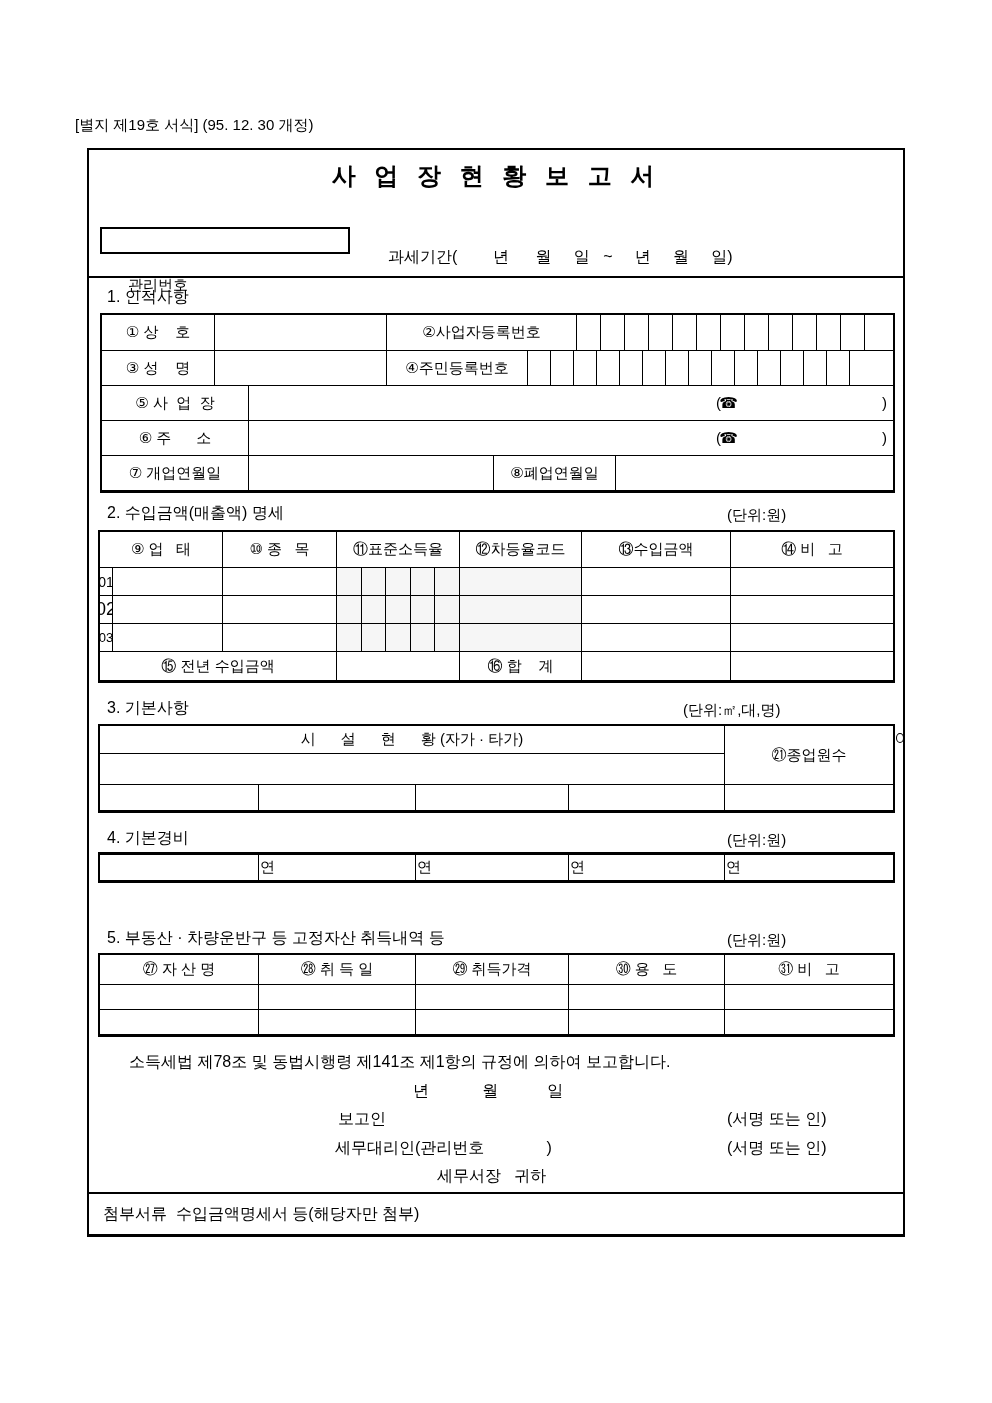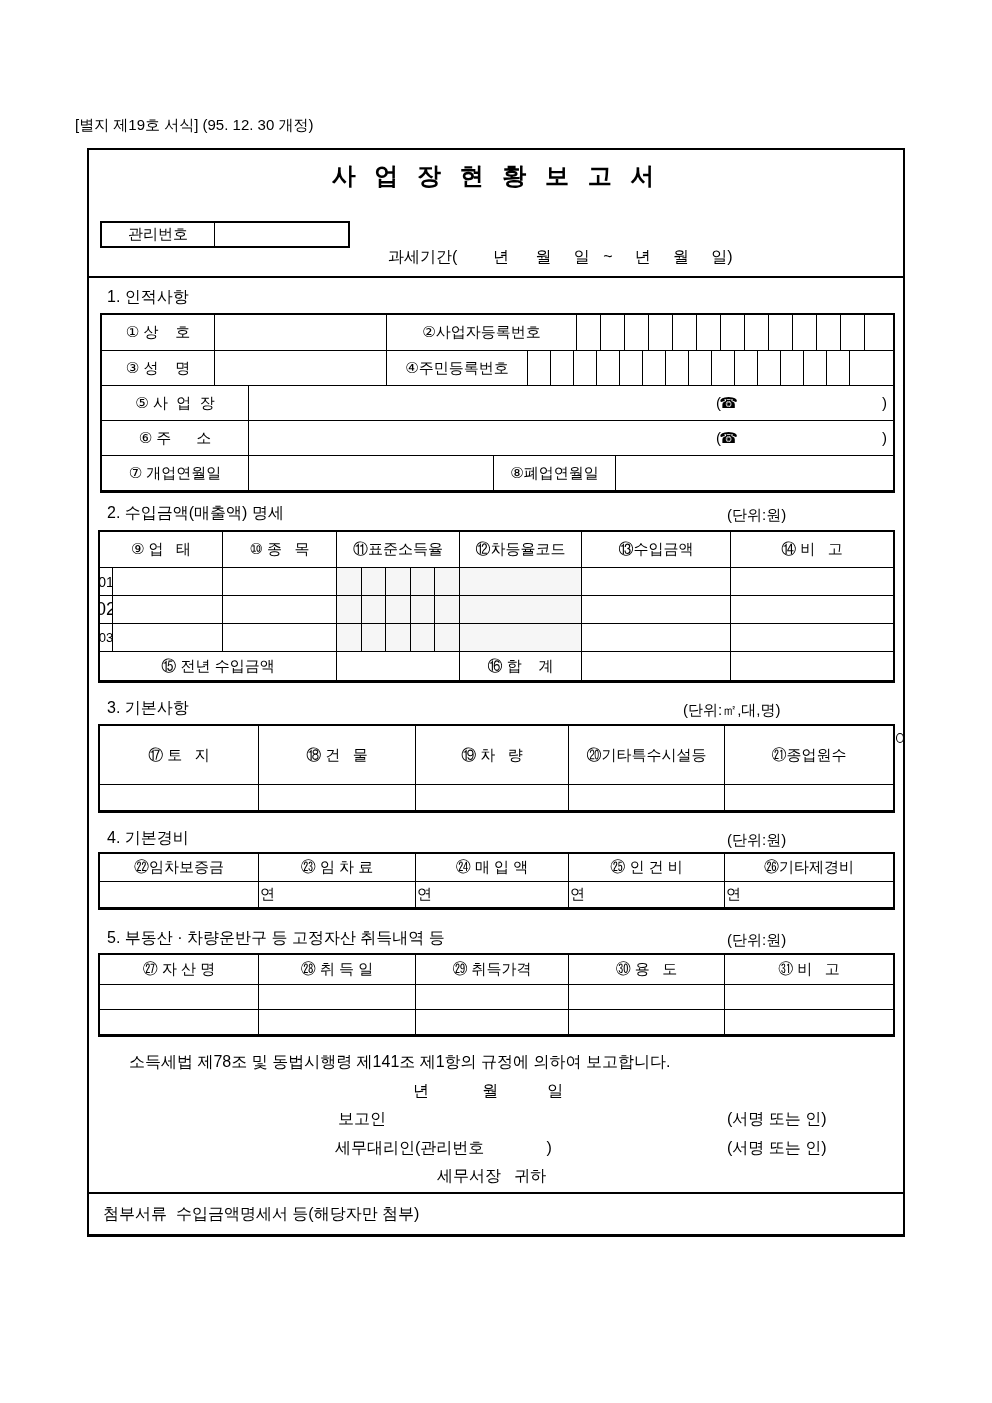--- a/index.html
+++ b/index.html
@@ -14,22 +14,22 @@
            font-size:24px; font-weight:bold; letter-spacing:6px; white-space:pre; }
   .tbl { position:absolute; border:2px solid #000; border-bottom-width:3px;
          display:flex; flex-direction:column; background:#fff; }
   .row { display:flex; border-top:1px solid #000; }
   .row.first { border-top:none; }
   .cell { border-left:1px solid #000; display:flex; align-items:center; justify-content:center;
           font-size:15px; white-space:pre; overflow:hidden; }
   .cell.first { border-left:none; }
   .cell.left { justify-content:flex-start; }
   .shade { background:#f6f6f6; }
-  .mgmt { position:absolute; left:100px; top:221px; width:250px; height:27px;
-          border:2px solid #000; display:flex; }
+  .mgmt { position:absolute; left:100px; top:227px; width:250px; height:27px;
+          border:2px solid #000; display:flex;flex-direction:column; }
   .sec-head { font-size:16px; }
   .unit { font-size:15px; }
   .foot { font-size:16px; }
   .stray { position:absolute; left:896px; top:733px; width:8px; height:10px;
            border:1px solid #000; border-radius:50%; }
 </style>
 </head>
 <body>
 
 <div class="page">
@@ -179,51 +179,39 @@
       <div class="cell" style="flex:1;"></div>
     </div>
   </div>
 
   <div class="abs sec-head" style="left:107px; top:698px;">3. 기본사항</div>
   <div class="abs unit" style="left:683px; top:701px;">(단위:㎡,대,명)</div>
 
   <div class="tbl" style="left:98px; top:724px; width:797px;">
     <div class="row first" style="height:58px;">
       <div style="width:624px; display:flex; flex-direction:column;">
-        <div style="display:flex; flex:1;">
-          <div class="cell first" style="width:158px;">⑰ 토   지</div>
-          <div class="cell" style="width:157px;">⑱ 건   물</div>
-          <div class="cell" style="width:153px;">⑲ 차   량</div>
-          <div class="cell" style="flex:1;">⑳기타특수시설등</div>
-        </div>
+        <div class="cell first" style="height:28px; border-bottom:1px solid #000;">시      설      현      황 (자가 · 타가)</div>
       </div>
       <div class="cell" style="flex:1;">㉑종업원수</div>
     </div>
     <div class="row" style="height:26px;">
       <div class="cell first" style="width:158px;"></div>
       <div class="cell" style="width:157px;"></div>
       <div class="cell" style="width:153px;"></div>
       <div class="cell" style="width:156px;"></div>
       <div class="cell" style="flex:1;"></div>
     </div>
   </div>
 
   <div class="stray"></div>
 
   <div class="abs sec-head" style="left:107px; top:828px;">4. 기본경비</div>
   <div class="abs unit" style="left:727px; top:831px;">(단위:원)</div>
 
   <div class="tbl" style="left:98px; top:852px; width:797px;">
-    <div class="row first" style="height:27px;">
-      <div class="cell first" style="width:158px;">㉒임차보증금</div>
-      <div class="cell" style="width:157px;">㉓ 임 차 료</div>
-      <div class="cell" style="width:153px;">㉔ 매 입 액</div>
-      <div class="cell" style="width:156px;">㉕ 인 건 비</div>
-      <div class="cell" style="flex:1;">㉖기타제경비</div>
-    </div>
     <div class="row" style="height:26px;">
       <div class="cell first" style="width:158px;"></div>
       <div class="cell left" style="width:157px; padding-left:1px;"><span>연</span></div>
       <div class="cell left" style="width:153px; padding-left:1px;"><span>연</span></div>
       <div class="cell left" style="width:156px; padding-left:1px;"><span>연</span></div>
       <div class="cell left" style="flex:1; padding-left:1px;"><span>연</span></div>
     </div>
   </div>
 
   <div class="abs sec-head" style="left:107px; top:928px;">5. 부동산 · 차량운반구 등 고정자산 취득내역 등</div>

